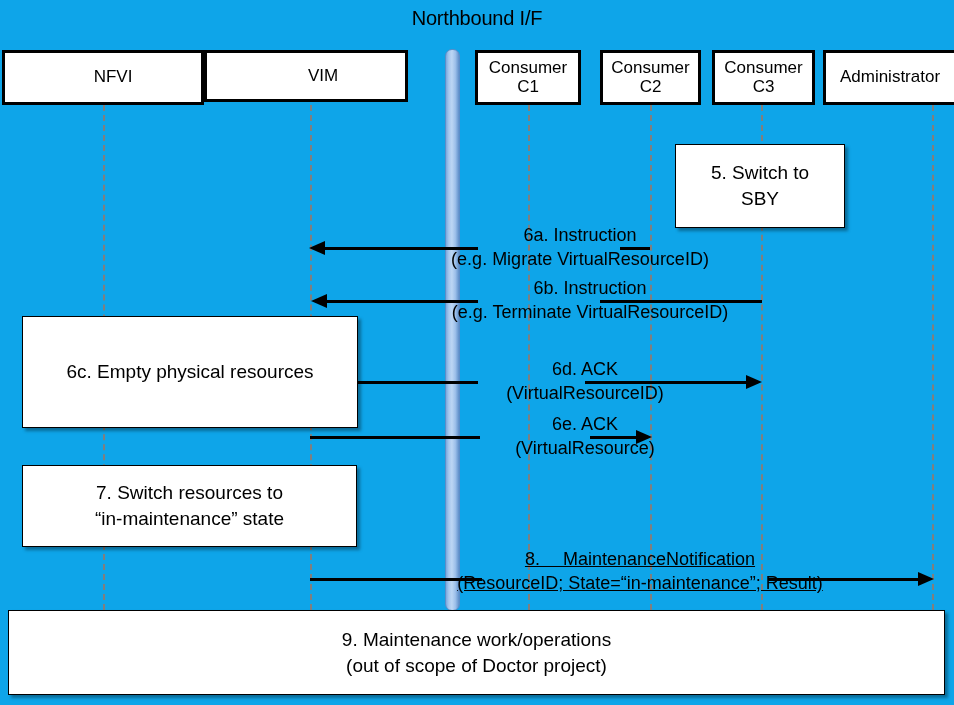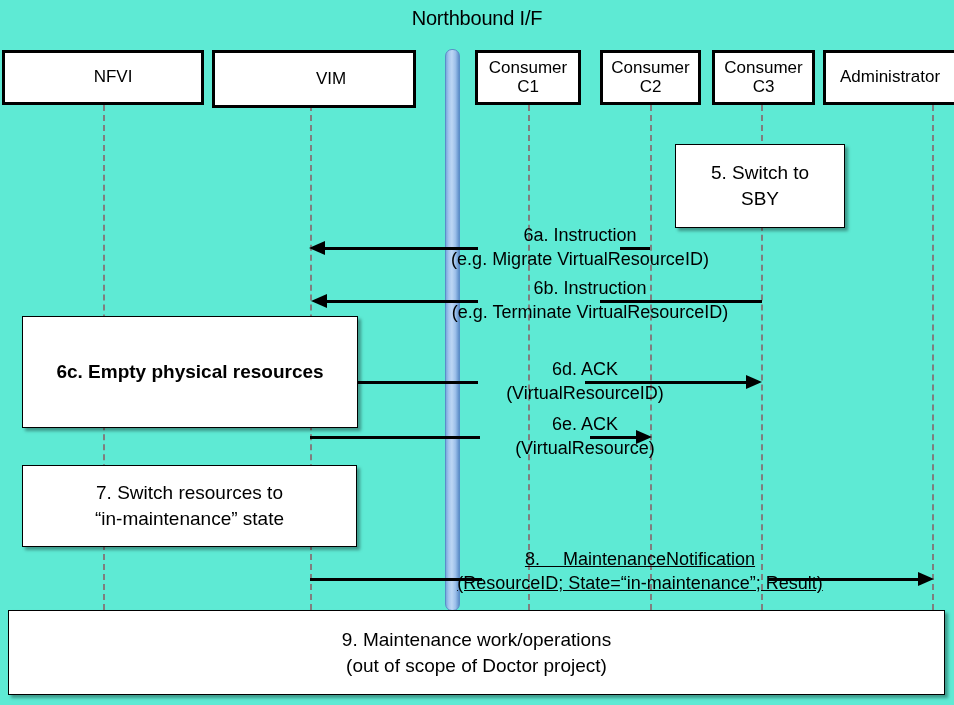--- a/index.html
+++ b/index.html
@@ -8,21 +8,21 @@
     background: #ffffff;
   }
   body {
     font-family: "Liberation Sans", sans-serif;
     -webkit-font-smoothing: antialiased;
   }
   #canvas {
     position: relative;
     width: 954px;
     height: 705px;
-    background: #5eead4;
+    background: #0ea5e9;
     overflow: hidden;
   }
 
   
   .diagram-title {
     position: absolute;
     left: 0;
     top: 7px;
     width: 954px;
     text-align: center;
@@ -135,21 +135,21 @@
   <div class="lifeline" style="left:650px; top:105px; height:505px;"></div>
   <div class="lifeline" style="left:761px; top:105px; height:505px;"></div>
   <div class="lifeline" style="left:932px; top:105px; height:505px;"></div>
 
   <div class="nbi-bar" style="left:445px; top:49px; width:15px; height:562px;"></div>
 
   <div class="actor-box" style="left:2px; top:50px; width:202px; height:55px;padding-left:20px;">
     <span class="actor-label">NFVI</span>
   </div>
 
-  <div class="actor-box" style="left:212px; top:50px; width:204px; height:58px;padding-left:34px;">
+  <div class="actor-box" style="left:204px; top:50px; width:204px; height:52px;padding-left:34px;">
     <span class="actor-label">VIM</span>
   </div>
 
   <div class="actor-box" style="left:475px; top:50px; width:106px; height:55px;">
     <span class="actor-label">Consumer
 C1</span>
   </div>
 
   <div class="actor-box" style="left:600px; top:50px; width:101px; height:55px;">
     <span class="actor-label">Consumer
@@ -175,21 +175,21 @@
   <div class="arrowhead left" style="left:309px; top:241px;"></div>
   <div class="msg-label" style="left:350px; top:224px; width:460px;">6a. Instruction
 (e.g. Migrate VirtualResourceID)</div>
 
   <div class="msg-line" style="left:322px; top:300px; width:156px;"></div>
   <div class="msg-line" style="left:600px; top:300px; width:162px;"></div>
   <div class="arrowhead left" style="left:311px; top:294px;"></div>
   <div class="msg-label" style="left:360px; top:277px; width:460px;">6b. Instruction
 (e.g. Terminate VirtualResourceID)</div>
 
-  <div class="note-box" style="left:22px; top:316px; width:336px; height:112px;font-weight:bold;">
+  <div class="note-box" style="left:22px; top:316px; width:336px; height:112px;">
     <span class="note-label">6c. Empty physical resources</span>
   </div>
 
   <div class="msg-line" style="left:358px; top:381px; width:120px;"></div>
   <div class="msg-line" style="left:585px; top:381px; width:161px;"></div>
   <div class="arrowhead right" style="left:746px; top:375px;"></div>
   <div class="msg-label" style="left:400px; top:358px; width:370px;">6d. ACK
 (VirtualResourceID)</div>
 
   <div class="msg-line" style="left:310px; top:436px; width:170px;"></div>

